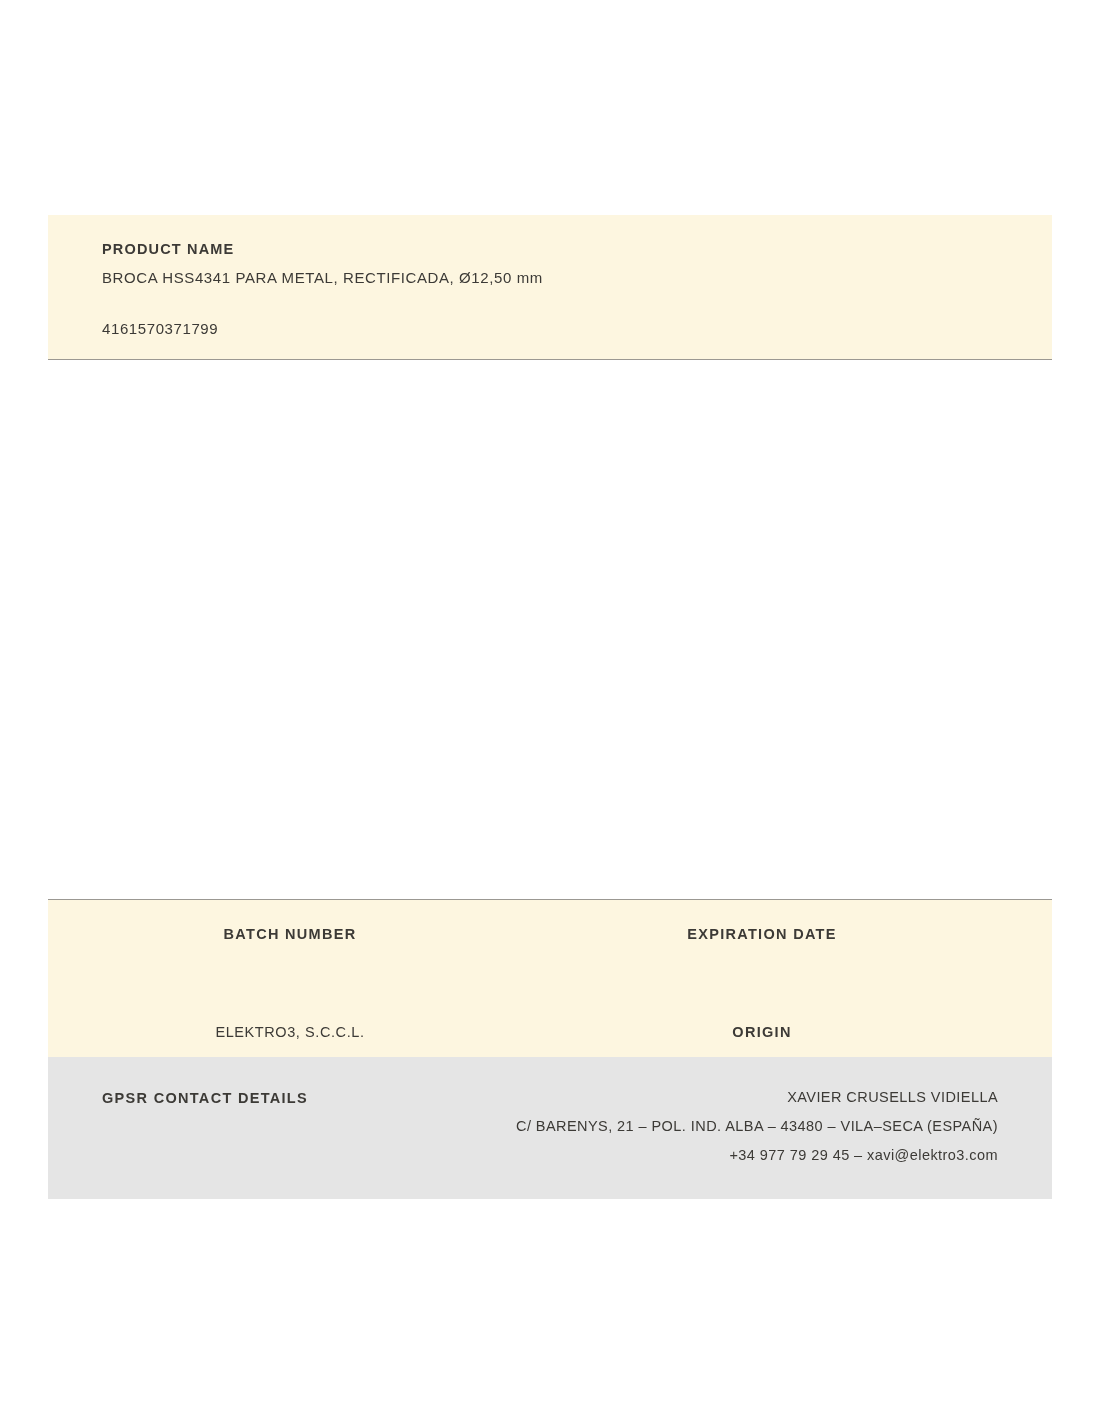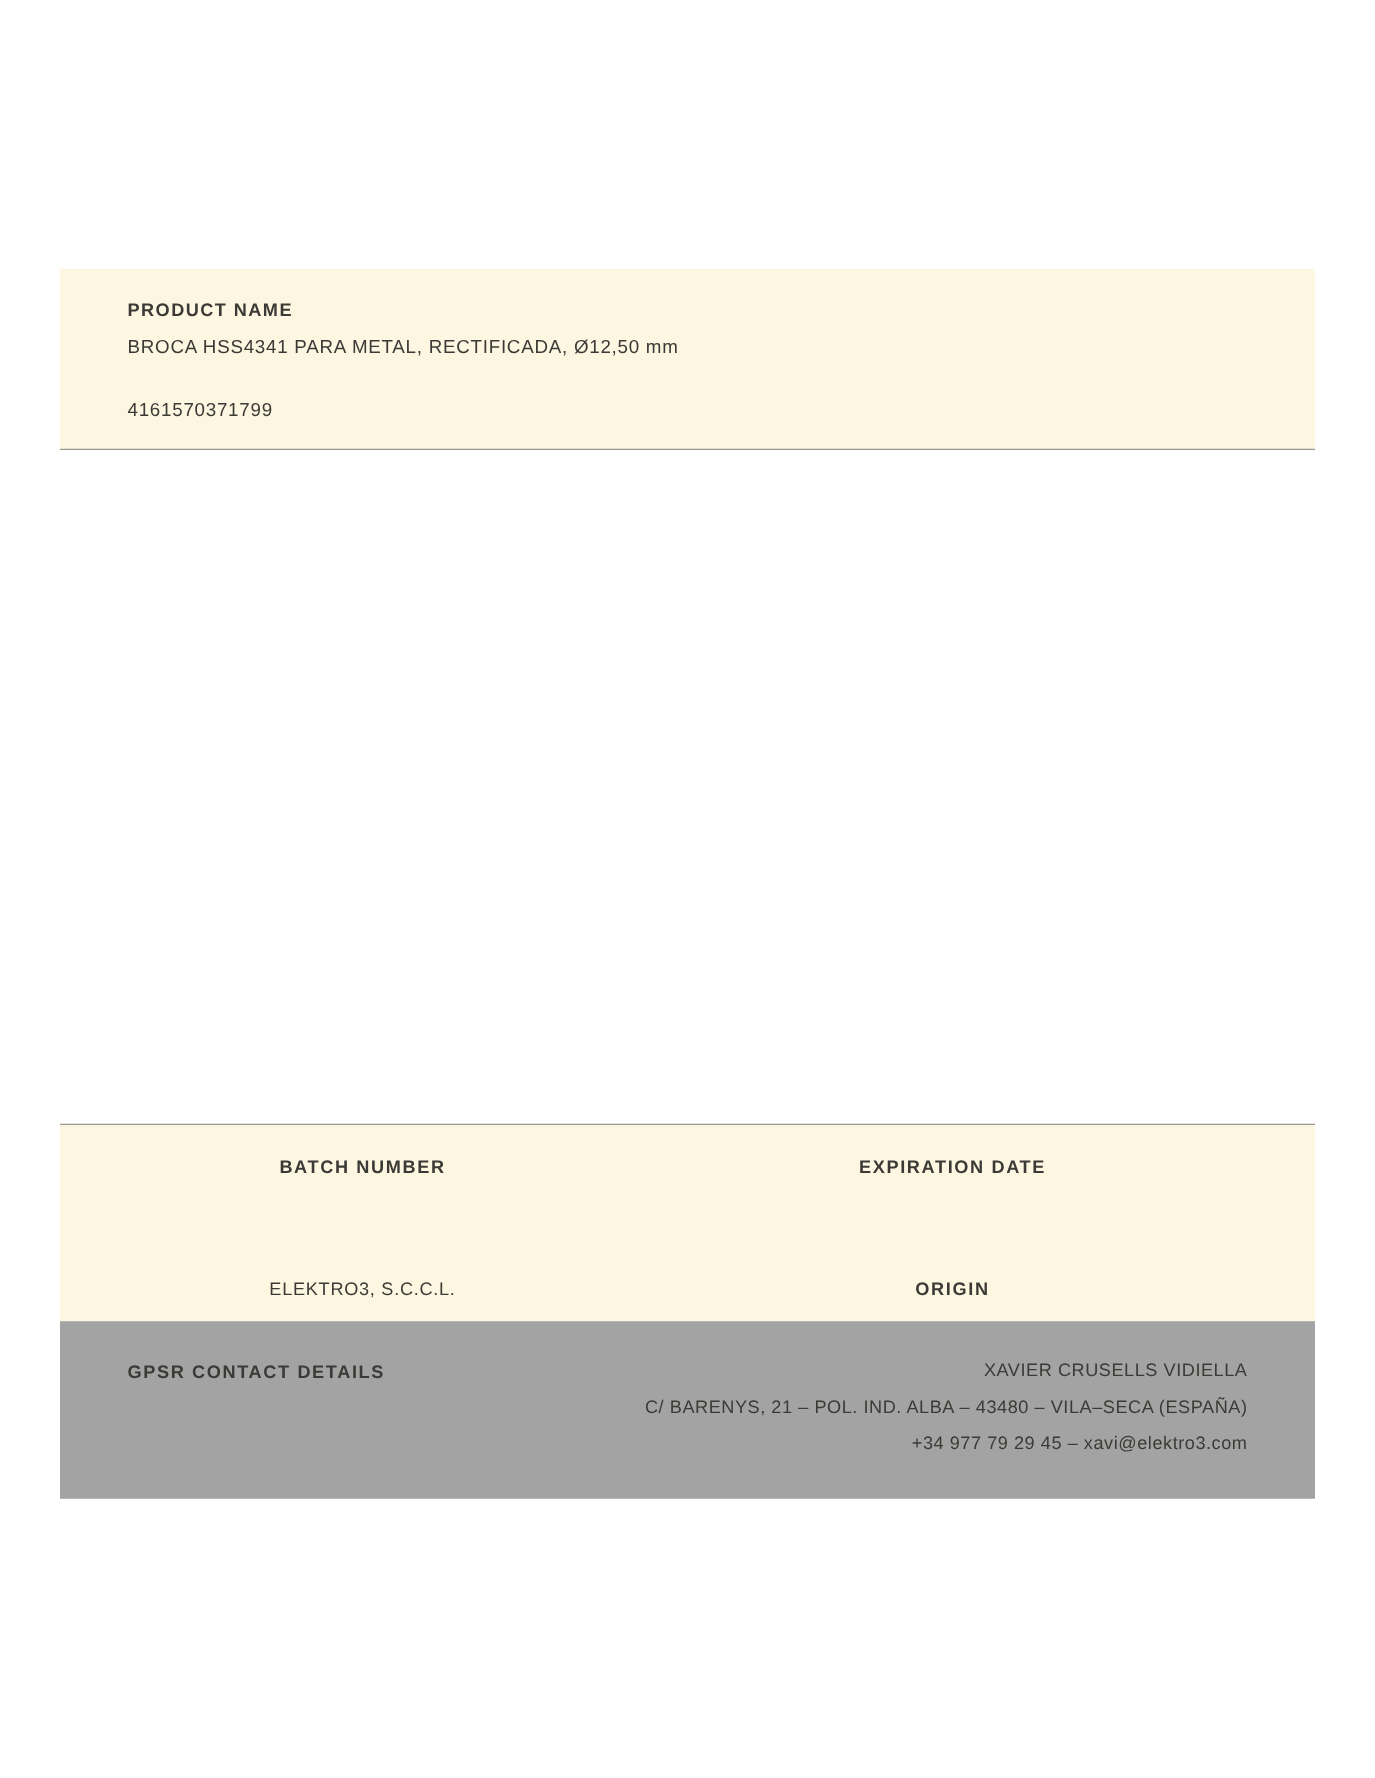--- a/index.html
+++ b/index.html
@@ -98,21 +98,21 @@
     width: 944px;
     margin: 0 auto 0 6px;
   }
 
   
   .contact-block {
     position: absolute;
     left: 48px;
     top: 1057px;
     width: 1004px;
-    background: #a3a3a3;
+    background: #e5e5e5;
     box-sizing: border-box;
     padding: 32px 54px 36px 54px;
     display: flex;
     justify-content: flex-end;
     align-items: flex-start;
   }
   .contact-title {
     font-size: 14.5px;
     font-weight: bold;
     letter-spacing: 0.09em;

